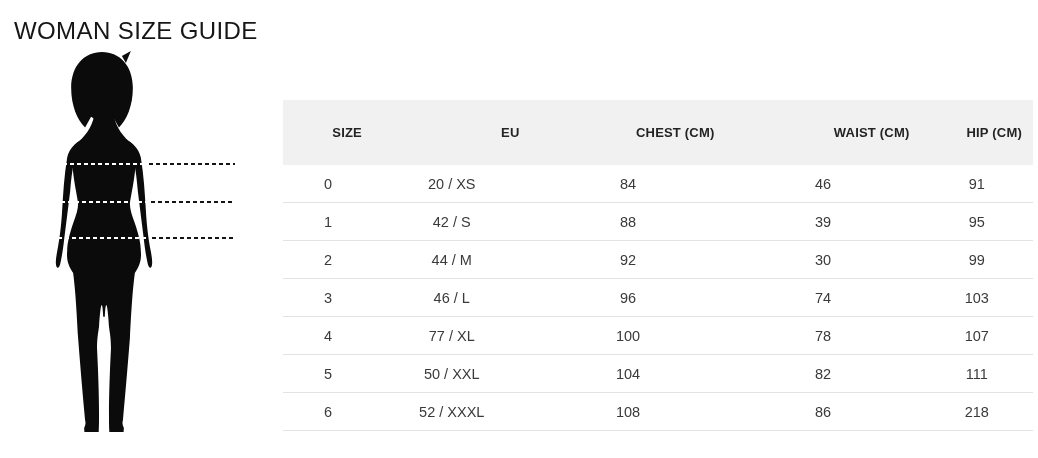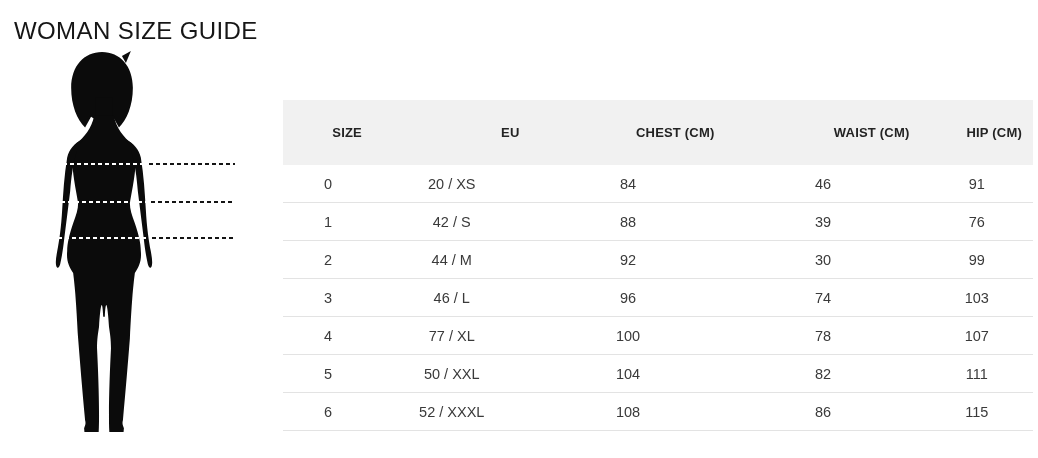--- a/index.html
+++ b/index.html
@@ -192,21 +192,21 @@
           <td>20 / XS</td>
           <td>84</td>
           <td>46</td>
           <td>91</td>
         </tr>
         <tr>
           <td>1</td>
           <td>42 / S</td>
           <td>88</td>
           <td>39</td>
-          <td>76</td>
+          <td>95</td>
         </tr>
         <tr>
           <td>2</td>
           <td>44 / M</td>
           <td>92</td>
           <td>30</td>
           <td>99</td>
         </tr>
         <tr>
           <td>3</td>
@@ -227,18 +227,18 @@
           <td>50 / XXL</td>
           <td>104</td>
           <td>82</td>
           <td>111</td>
         </tr>
         <tr>
           <td>6</td>
           <td>52 / XXXL</td>
           <td>108</td>
           <td>86</td>
-          <td>115</td>
+          <td>218</td>
         </tr>
       </tbody>
   </table>
 
 </div>
 
 </body></html>

